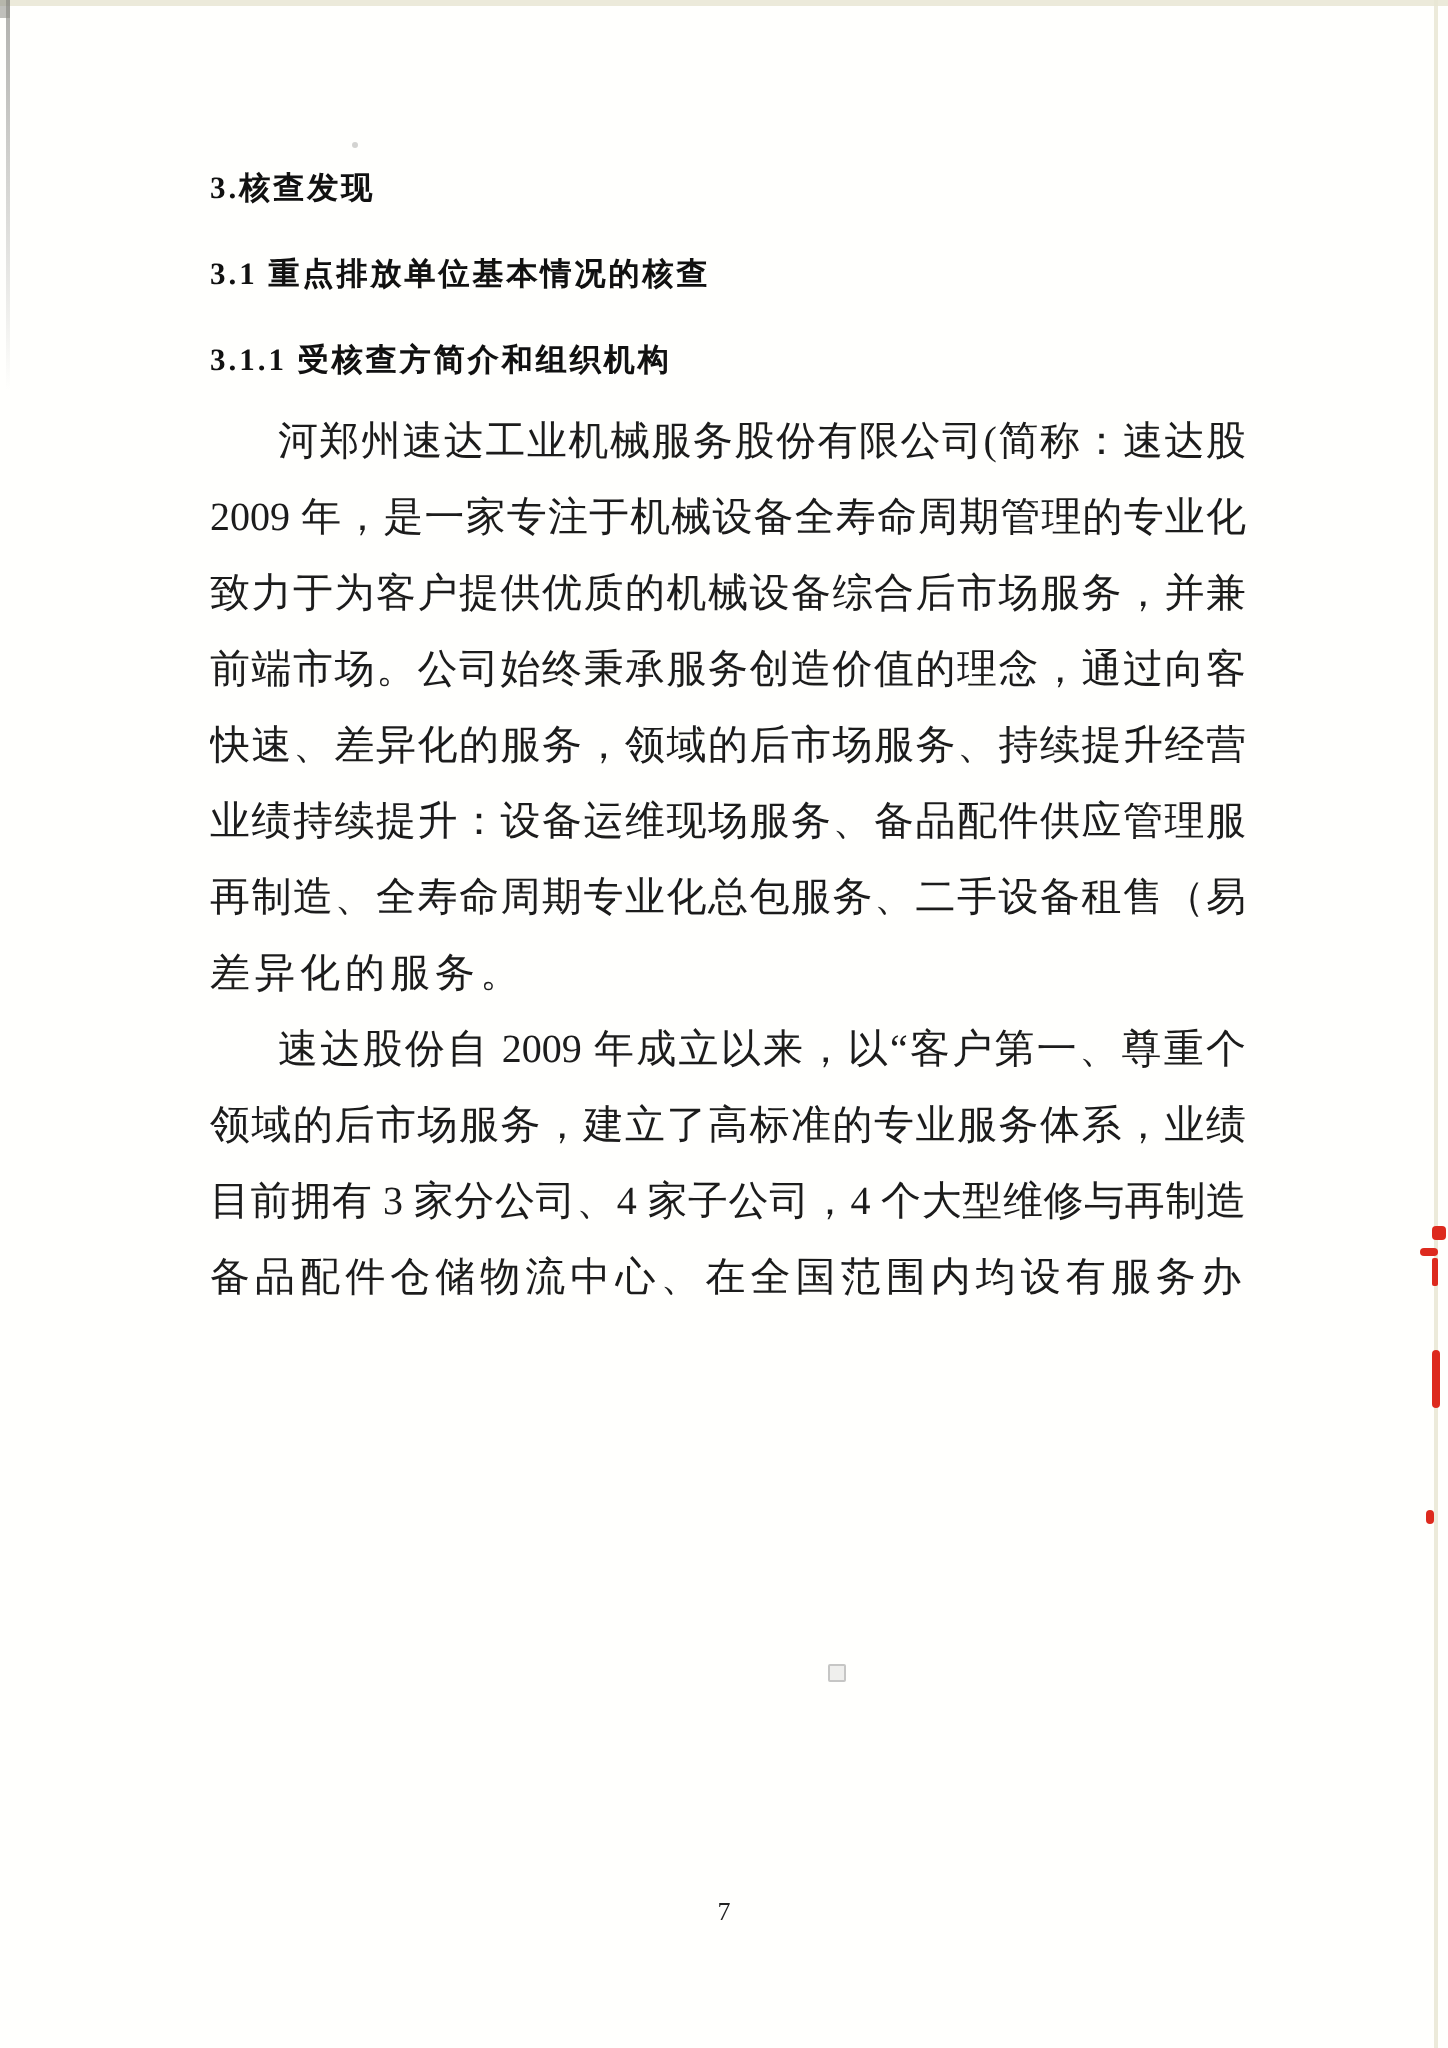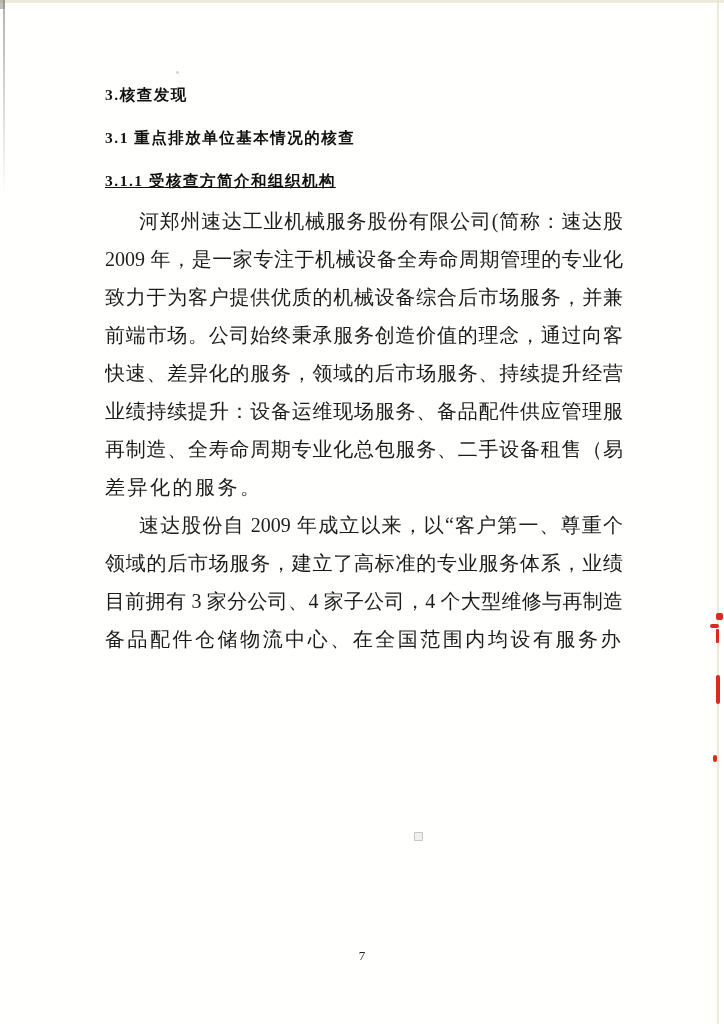--- a/index.html
+++ b/index.html
@@ -23,21 +23,21 @@
   .red-dash{left:710px;top:624px;width:9px;height:4px;border-radius:2px;}
   .red-vstroke{left:716px;top:629px;width:3px;height:14px;border-radius:1px;}
   .red-vline{left:716px;top:675px;width:4px;height:29px;border-radius:2px;}
   .red-dot{left:713px;top:755px;width:4px;height:7px;border-radius:2px;}
   
   .content{position:absolute;left:105px;top:84px;width:518px;}
   h1,h2,h3{
     font-size:15.5px;font-weight:bold;color:#111;
     line-height:22px;margin:0 0 21px 0;letter-spacing:1.5px;
   }
-  h3{margin-bottom:10px;text-decoration:underline;}
+  h3{margin-bottom:10px;}
   .line{
     font-size:20px;line-height:38px;height:38px;
     text-align:justify;text-align-last:justify;
     text-justify:inter-character;
     white-space:normal;overflow:hidden;
   }
   .line.indent{padding-left:34px;}
   .line.last{text-align-last:left;letter-spacing:2.5px;}
   .page-number{
     position:absolute;left:0;top:948px;width:724px;

